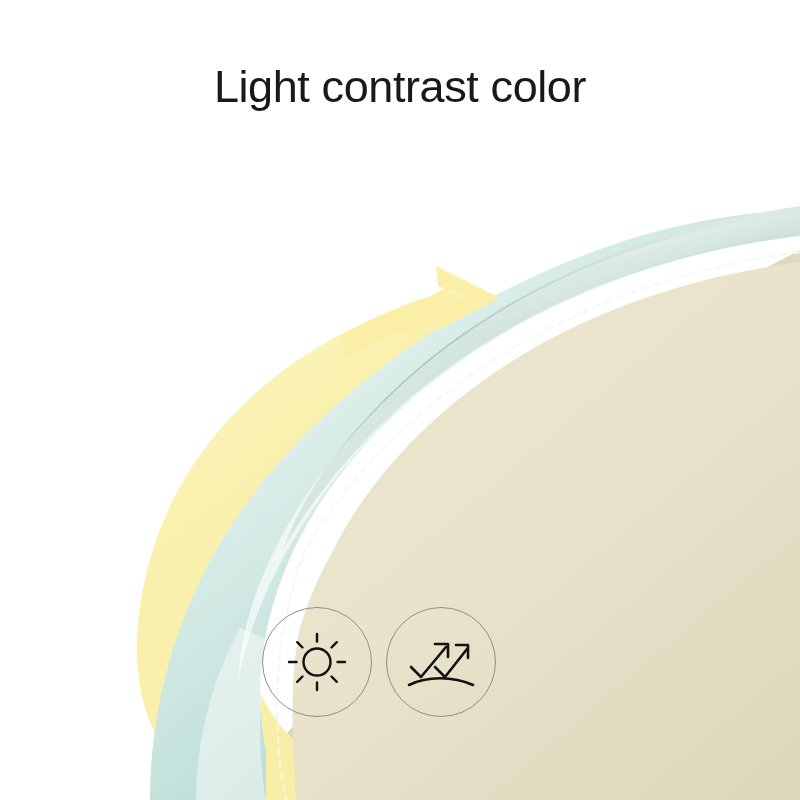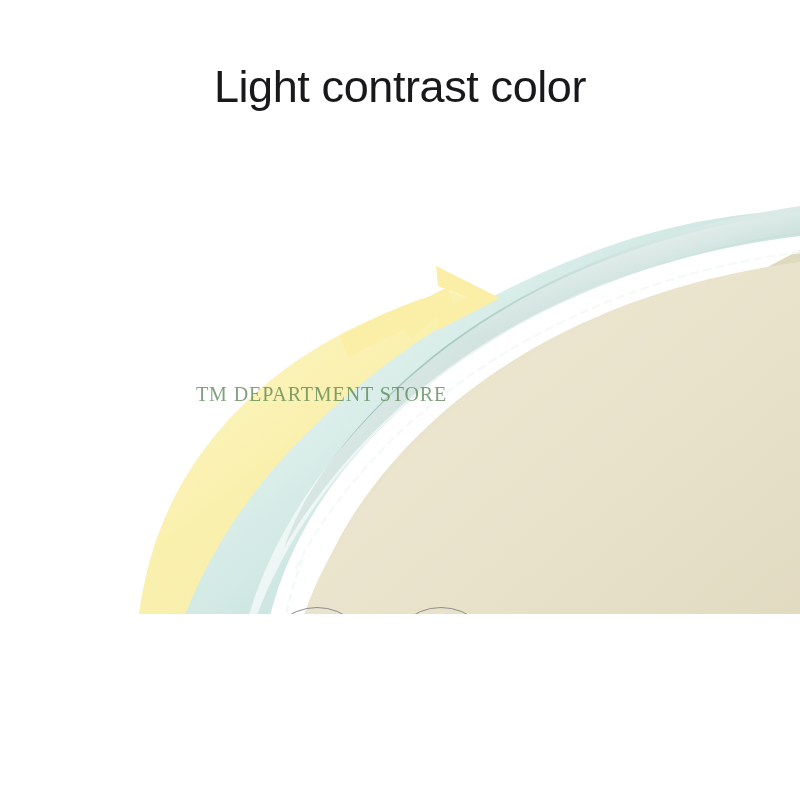--- a/index.html
+++ b/index.html
@@ -4,21 +4,21 @@
 <title>Product Feature Banner</title>
 <style>
   html, body {
     margin: 0;
     padding: 0;
     background: #ffffff;
   }
   #stage {
     position: relative;
     width: 800px;
-    height: 614px;
+    height: 800px;
     overflow: hidden;
     background: #ffffff;
     font-family: "Liberation Sans", sans-serif;
   }
   #scene {
     position: absolute;
     inset: 0;
     width: 800px;
     height: 800px;
   }
@@ -205,21 +205,20 @@
                  L 450 314
                  C 414 324 378 340 348 358 Z" fill="#fbeea6"></path>
       </g>
     </g>
   </svg>
 
   <div class="headline">
     <span class="headline-line">Light contrast color</span>
   </div>
 
-  <div class="watermark">TM DEPARTMENT STORE</div>
 
   <div class="badge-row">
 
     <div class="badge">
       <svg width="66" height="66" viewBox="0 0 66 66">
         <circle cx="33" cy="33" r="13.5" fill="none" stroke="#111111" stroke-width="2.4"></circle>
         <g stroke="#111111" stroke-width="2.4" stroke-linecap="round">
           <line x1="33" y1="5" x2="33" y2="12.5"></line>
           <line x1="33" y1="53.5" x2="33" y2="61"></line>
           <line x1="5" y1="33" x2="12.5" y2="33"></line>

